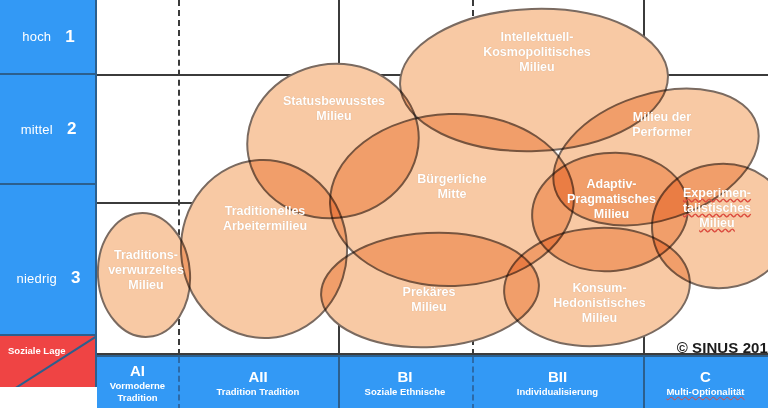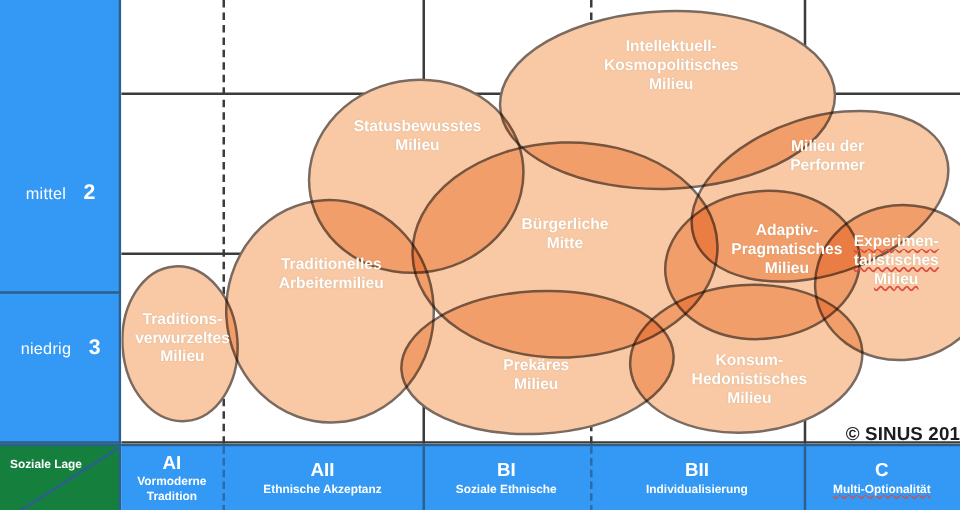--- a/index.html
+++ b/index.html
@@ -29,29 +29,29 @@
     display: flex;
     align-items: center;
     justify-content: center;
     gap: 14px;
     color: #ffffff;
     border-bottom: 2px solid #2c5f8d;
   }
   .axis-left-cell .lbl { font-size: 13px; letter-spacing: .2px; }
   .axis-left-cell .num { font-size: 17px; font-weight: bold; }
   #row-hoch   { top: 0px;   height: 75px; }
-  #row-mittel { top: 75px;  height: 160px; }
+  #row-mittel { top: 75px;  height: 110px; }
   #row-niedrig{ top: 203px; height: 152px; }
 
   
   .corner {
     position: absolute;
-    left: 0; top: 355px;
+    left: 0; top: 334px;
     width: 97px; height: 53px;
-    background: #15803d;
+    background: #ef4444;
     border-right: 2px solid #2c5f8d;
     border-top: 2px solid #2c5f8d;
     overflow: hidden;
     padding-left: 40px;
   }
   .corner .ctext {
     position: absolute;
     left: 8px; top: 8px;
     color: #ffffff;
     font-size: 9.5px;
@@ -162,20 +162,24 @@
     white-space: nowrap;
     letter-spacing: .1px;
   }
 </style>
 </head>
 <body>
 
 <div id="root">
 
   <div class="axis-left">
+    <div class="axis-left-cell" id="row-hoch">
+      <span class="lbl">hoch</span>
+      <span class="num">1</span>
+    </div>
     <div class="axis-left-cell" id="row-mittel">
       <span class="lbl">mittel</span>
       <span class="num">2</span>
     </div>
     <div class="axis-left-cell" id="row-niedrig">
       <span class="lbl">niedrig</span>
       <span class="num">3</span>
     </div>
   </div>
 
@@ -188,21 +192,21 @@
   </div>
 
   <div class="axis-bottom">
     <div class="axis-bottom-cell" style="left:0px;   width:81px;">
       <span class="code">AI</span>
       <span class="desc">Vormoderne
 Tradition</span>
     </div>
     <div class="axis-bottom-cell" style="left:81px;  width:160px;">
       <span class="code">AII</span>
-      <span class="desc">Ethnische Akzeptanz</span>
+      <span class="desc">Tradition Tradition</span>
     </div>
     <div class="axis-bottom-cell" style="left:241px; width:134px;">
       <span class="code">BI</span>
       <span class="desc">Soziale Ethnische</span>
     </div>
     <div class="axis-bottom-cell" style="left:375px; width:171px;">
       <span class="code">BII</span>
       <span class="desc">Individualisierung</span>
     </div>
     <div class="axis-bottom-cell" style="left:546px; width:125px;">
@@ -278,21 +282,21 @@
       <div class="bubble-label" style="left:350px; top:30px;  width:180px;">Intellektuell-
 Kosmopolitisches
 Milieu</div>
 
       <div class="bubble-label" style="left:500px; top:110px; width:130px;">Milieu der
 Performer</div>
 
       <div class="bubble-label" style="left:290px; top:172px; width:130px;">Bürgerliche
 Mitte</div>
 
-      <div class="bubble-label" style="left:470px; top:177px; width:125px;">Adaptiv-
+      <div class="bubble-label" style="left:452px; top:177px; width:125px;">Adaptiv-
 Pragmatisches
 Milieu</div>
 
       <div class="bubble-label spell" style="left:570px; top:186px; width:100px;">Experimen-
 talistisches
 Milieu</div>
 
       <div class="bubble-label" style="left:272px; top:285px; width:120px;">Prekäres
 Milieu</div>
 

